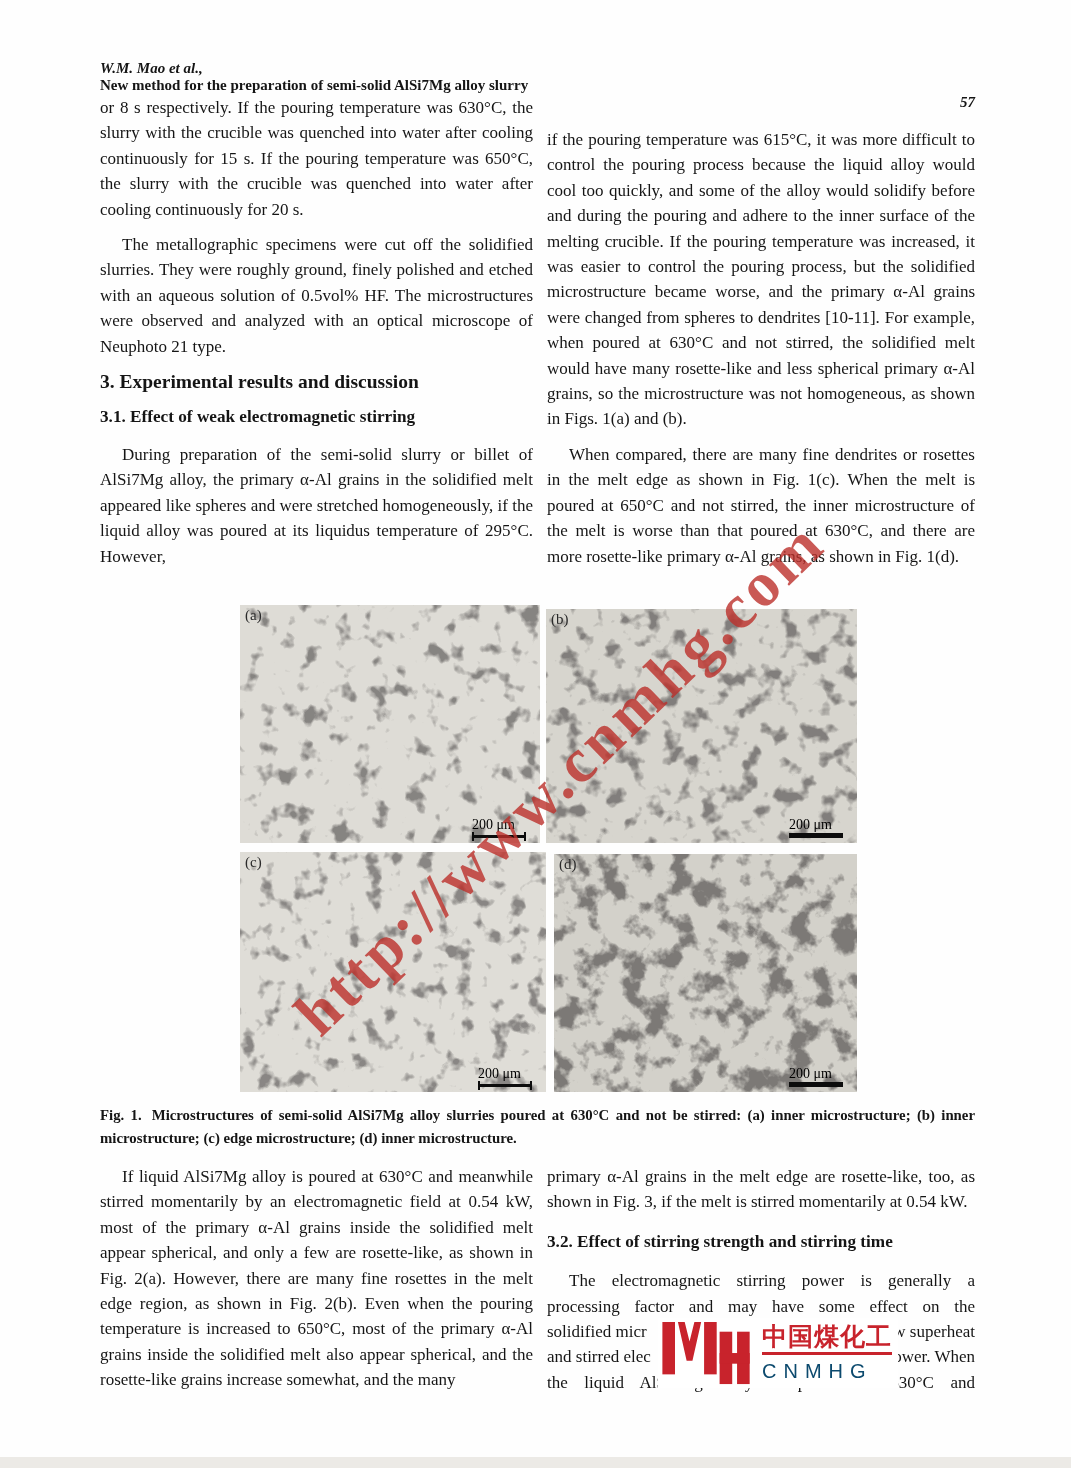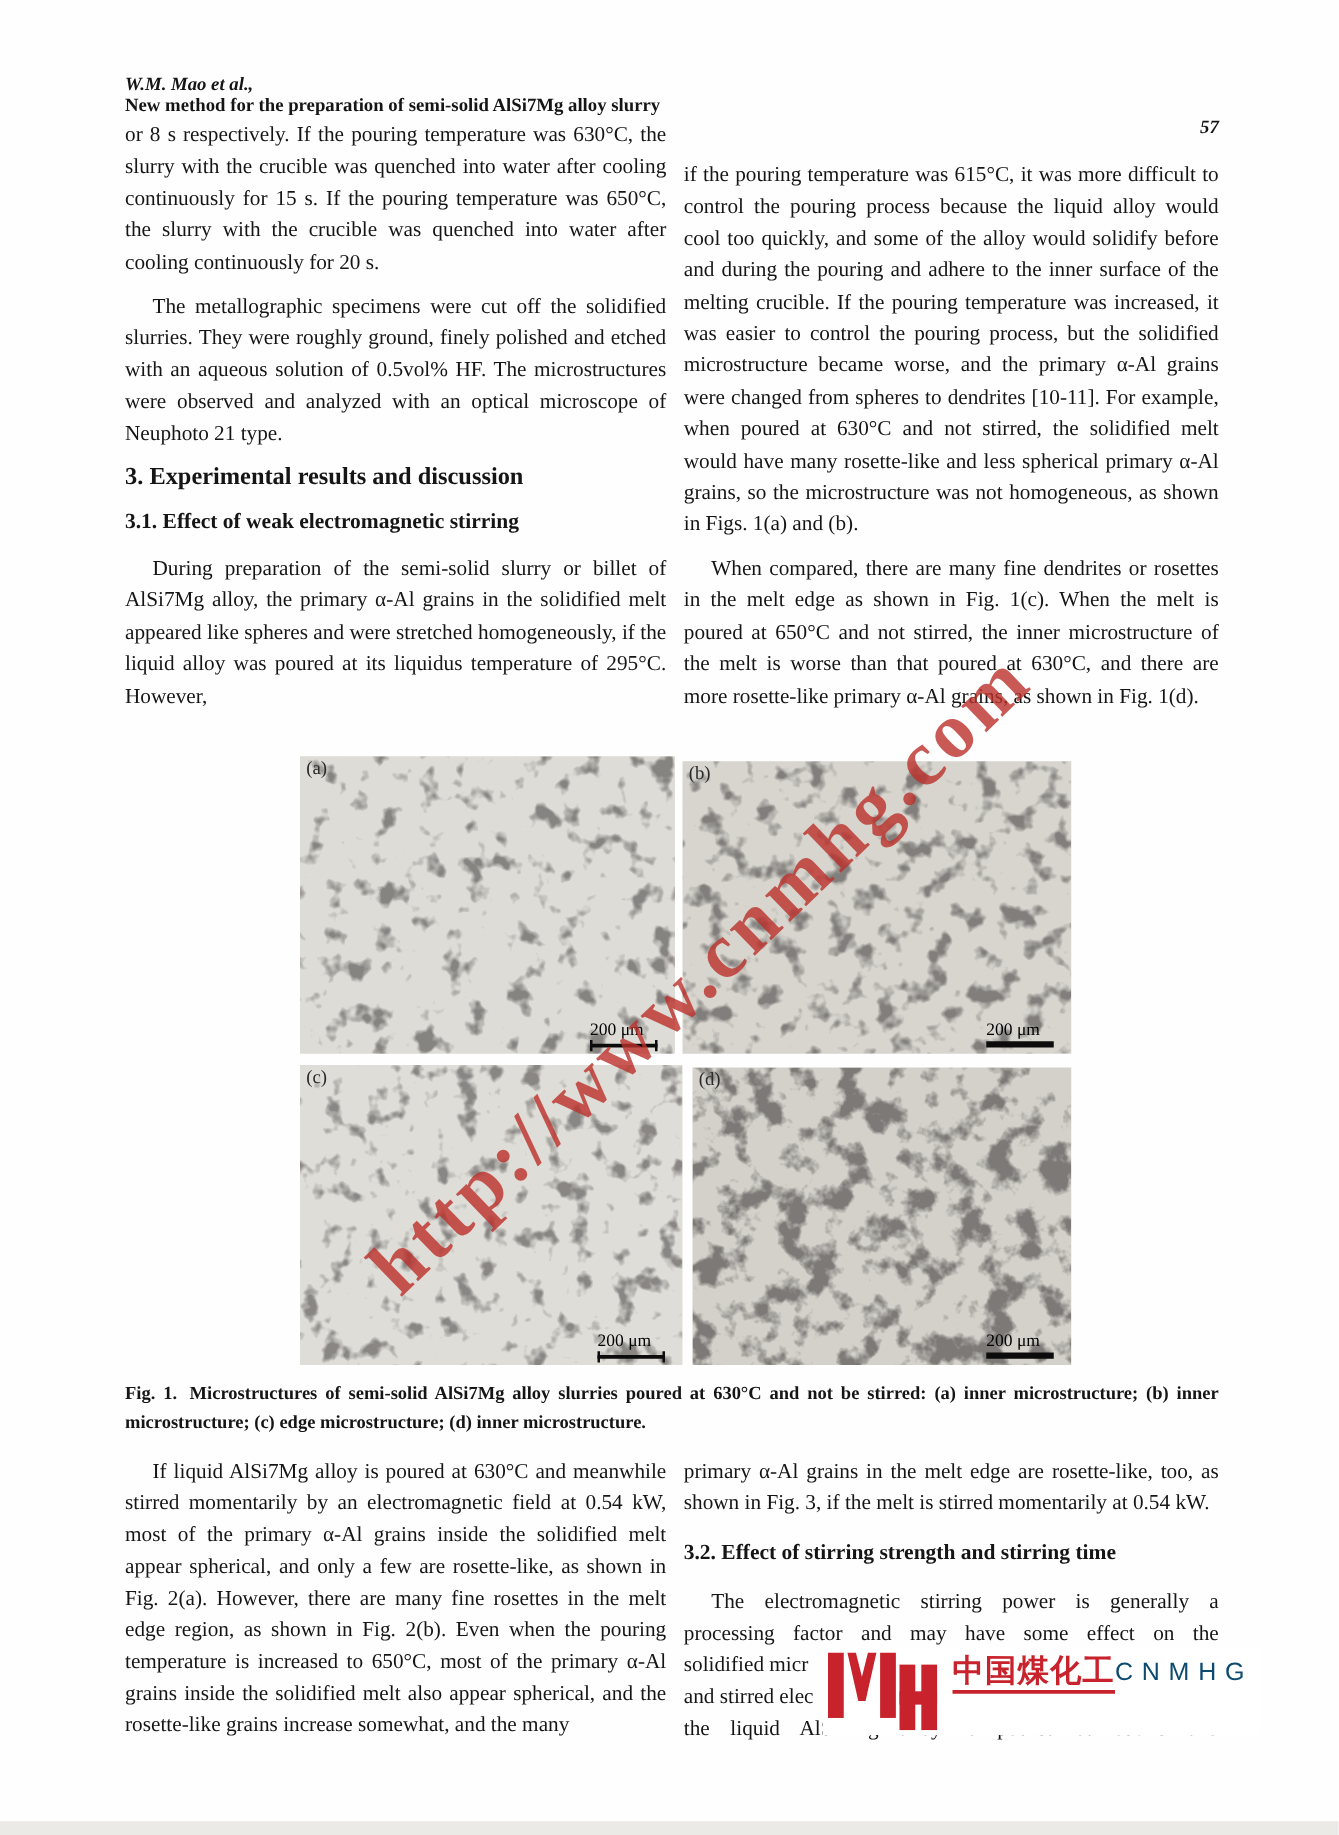--- a/index.html
+++ b/index.html
@@ -50,21 +50,21 @@
        font-weight:bold;text-align:justify;}
   .cap .lbl{margin-right:10px;}
   
   .wm{left:180px;top:742px;width:760px;text-align:center;z-index:40;
       transform:rotate(-44deg);transform-origin:center;
       font-size:63px;font-weight:bold;letter-spacing:4px;white-space:nowrap;
       color:rgba(188,48,42,0.8);pointer-events:none;}
   
   .logo{left:658px;top:1318px;z-index:45;background:#ffffff;display:flex;
         align-items:flex-start;padding:4px 6px 2px 4px;gap:10px;}
-  .logo .txts{display:flex;flex-direction:row;}
+  .logo .txts{display:flex;flex-direction:column;}
   .logo .cn{font-family:"DejaVu Sans",sans-serif;font-size:25px;font-weight:600;
             color:#c8232c;letter-spacing:1px;line-height:29px;
             border-bottom:3px solid #c8232c;padding-bottom:1px;}
   .logo .en{font-family:"Liberation Sans","DejaVu Sans",sans-serif;font-size:20px;
             color:#0c4a6e;letter-spacing:7px;line-height:26px;margin-top:3px;}
   .bstrip{left:0;bottom:0;width:100%;height:11px;background:#eceae6;}
 </style>
 </head>
 <body>
 

